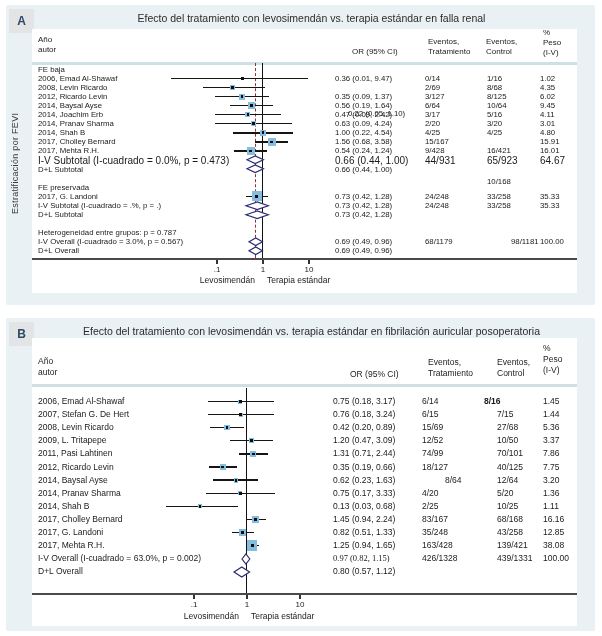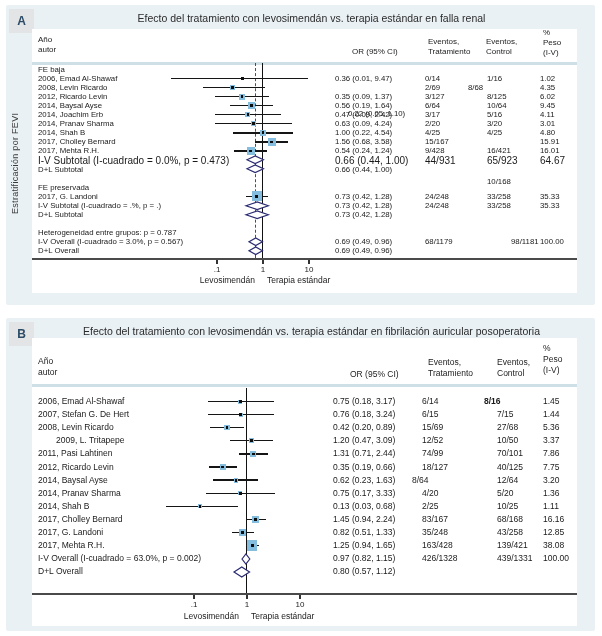--- a/index.html
+++ b/index.html
@@ -71,21 +71,21 @@
         <div class="rtext" style="left: 455px;">1/16</div>
         <div class="rtext" style="left: 508px;">1.02</div>
         <div class="cih" style="left: 139px; width: 136.912px; top: 3.875px;"></div>
         <div class="wbox" style="left: 208.683px; top: 2.61853px; width: 3.81294px; height: 3.81294px;"></div>
         <div class="pdot" style="left: 209.19px; top: 3.125px; width: 2.8px; height: 2.8px;"></div>
       </div>
       <div class="row" style="top: 54.1px; height: 9.05px; font-size: 7.8px; line-height: 9.05px;">
         <div class="rlabel" style="left: 6px;">2008, Levin Ricardo</div>
         <div class="rtext" style="left: 316px; margin-top: 26px;">0.22 (0.05, 1.10)</div>
         <div class="rtext" style="left: 393px;">2/69</div>
-        <div class="rtext" style="left: 436px;">8/68</div>
+        <div class="rtext" style="left: 455px;">8/68</div>
         <div class="rtext" style="left: 508px;">4.35</div>
         <div class="cih" style="left: 171.153px; width: 61.7514px; top: 3.875px;"></div>
         <div class="wbox" style="left: 198.146px; top: 1.91932px; width: 5.21136px; height: 5.21136px;"></div>
         <div class="pdot" style="left: 199.351px; top: 3.125px; width: 2.8px; height: 2.8px;"></div>
       </div>
       <div class="row" style="top: 63.15px; height: 9.05px; font-size: 7.8px; line-height: 9.05px;">
         <div class="rlabel" style="left: 6px;">2012, Ricardo Levin</div>
         <div class="rtext" style="left: 303px;">0.35 (0.09, 1.37)</div>
         <div class="rtext" style="left: 393px;">3/127</div>
         <div class="rtext" style="left: 455px;">8/125</div>
@@ -276,21 +276,21 @@
         <div class="rlabel" style="left: 6px;">2008, Levin Ricardo</div>
         <div class="rtext" style="left: 301px;">0.42 (0.20, 0.89)</div>
         <div class="rtext" style="left: 390px;">15/69</div>
         <div class="rtext" style="left: 465px;">27/68</div>
         <div class="rtext" style="left: 511px;">5.36</div>
         <div class="cih" style="left: 177.955px; width: 34.3631px; top: 5.9px;"></div>
         <div class="wbox" style="left: 192.277px; top: 3.79514px; width: 5.50972px; height: 5.50972px;"></div>
         <div class="pdot" style="left: 193.632px; top: 5.15px; width: 2.8px; height: 2.8px;"></div>
       </div>
       <div class="row" style="top: 96.3px; height: 13.1px; font-size: 8.5px; line-height: 13.1px;">
-        <div class="rlabel" style="left: 6px; margin-left: 18px;">2009, L. Tritapepe</div>
+        <div class="rlabel" style="left: 6px;">2009, L. Tritapepe</div>
         <div class="rtext" style="left: 301px;">1.20 (0.47, 3.09)</div>
         <div class="rtext" style="left: 390px;">12/52</div>
         <div class="rtext" style="left: 465px;">10/50</div>
         <div class="rtext" style="left: 511px;">3.37</div>
         <div class="cih" style="left: 197.621px; width: 43.3466px; top: 5.9px;"></div>
         <div class="wbox" style="left: 216.753px; top: 4.10676px; width: 4.88648px; height: 4.88648px;"></div>
         <div class="pdot" style="left: 217.797px; top: 5.15px; width: 2.8px; height: 2.8px;"></div>
       </div>
       <div class="row" style="top: 109.4px; height: 13.1px; font-size: 8.5px; line-height: 13.1px;">
         <div class="rlabel" style="left: 6px;">2011, Pasi Lahtinen</div>
@@ -308,21 +308,21 @@
         <div class="rtext" style="left: 390px;">18/127</div>
         <div class="rtext" style="left: 465px;">40/125</div>
         <div class="rtext" style="left: 511px;">7.75</div>
         <div class="cih" style="left: 176.774px; width: 28.6619px; top: 5.9px;"></div>
         <div class="wbox" style="left: 187.776px; top: 3.49048px; width: 6.11905px; height: 6.11905px;"></div>
         <div class="pdot" style="left: 189.436px; top: 5.15px; width: 2.8px; height: 2.8px;"></div>
       </div>
       <div class="row" style="top: 135.6px; height: 13.1px; font-size: 8.5px; line-height: 13.1px;">
         <div class="rlabel" style="left: 6px;">2014, Baysal Ayse</div>
         <div class="rtext" style="left: 301px;">0.62 (0.23, 1.63)</div>
-        <div class="rtext" style="left: 380px; text-align: right;">8/64</div>
+        <div class="rtext" style="left: 413px; text-align: right;">8/64</div>
         <div class="rtext" style="left: 465px;">12/64</div>
         <div class="rtext" style="left: 511px;">3.20</div>
         <div class="cih" style="left: 181.172px; width: 45.0744px; top: 5.9px;"></div>
         <div class="wbox" style="left: 201.584px; top: 4.13724px; width: 4.82551px; height: 4.82551px;"></div>
         <div class="pdot" style="left: 202.597px; top: 5.15px; width: 2.8px; height: 2.8px;"></div>
       </div>
       <div class="row" style="top: 148.7px; height: 13.1px; font-size: 8.5px; line-height: 13.1px;">
         <div class="rlabel" style="left: 6px;">2014, Pranav Sharma</div>
         <div class="rtext" style="left: 301px;">0.75 (0.17, 3.33)</div>
         <div class="rtext" style="left: 390px;">4/20</div>
@@ -367,21 +367,21 @@
         <div class="rtext" style="left: 301px;">1.25 (0.94, 1.65)</div>
         <div class="rtext" style="left: 390px;">163/428</div>
         <div class="rtext" style="left: 465px;">139/421</div>
         <div class="rtext" style="left: 511px;">38.08</div>
         <div class="cih" style="left: 213.576px; width: 12.9509px; top: 5.9px;"></div>
         <div class="wbox" style="left: 214.886px; top: 1.3px; width: 10.5px; height: 10.5px;"></div>
         <div class="pdot" style="left: 218.736px; top: 5.15px; width: 2.8px; height: 2.8px;"></div>
       </div>
       <div class="row" style="top: 214.2px; height: 13.1px; font-size: 8.5px; line-height: 13.1px;">
         <div class="rlabel" style="left: 6px;">I-V Overall  (I-cuadrado = 63.0%, p = 0.002)</div>
-        <div class="rtext" style="left: 301px;">0.97 (0.82, 1.15)</div>
+        <div class="rtext" style="left: 301px; font-family: Liberation Serif, serif;">0.97 (0.82, 1.15)</div>
         <div class="rtext" style="left: 390px;">426/1328</div>
         <div class="rtext" style="left: 465px;">439/1331</div>
         <div class="rtext" style="left: 511px;">100.00</div>
         <svg width="7.784851362404453" height="10" class="dsvg" style="left: 210.432px; top: 1.55px;">
           <polygon points="0,5 3.8924256812022264,0 7.784851362404453,5 3.8924256812022264,10" fill="#ffffff" stroke="#2b2b72" stroke-width="1.2"></polygon>
         </svg>
       </div>
       <div class="row" style="top: 227.3px; height: 13.1px; font-size: 8.5px; line-height: 13.1px;">
         <div class="rlabel" style="left: 6px;">D+L Overall</div>
         <div class="rtext" style="left: 301px;">0.80 (0.57, 1.12)</div>

